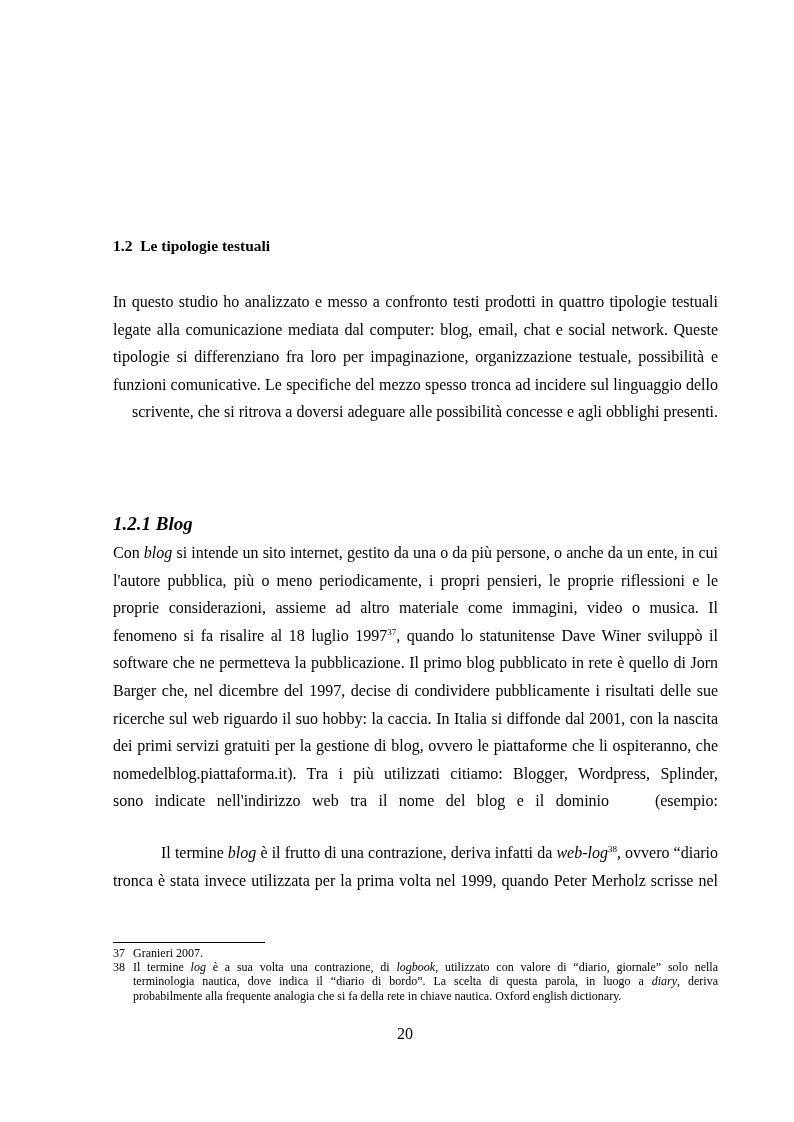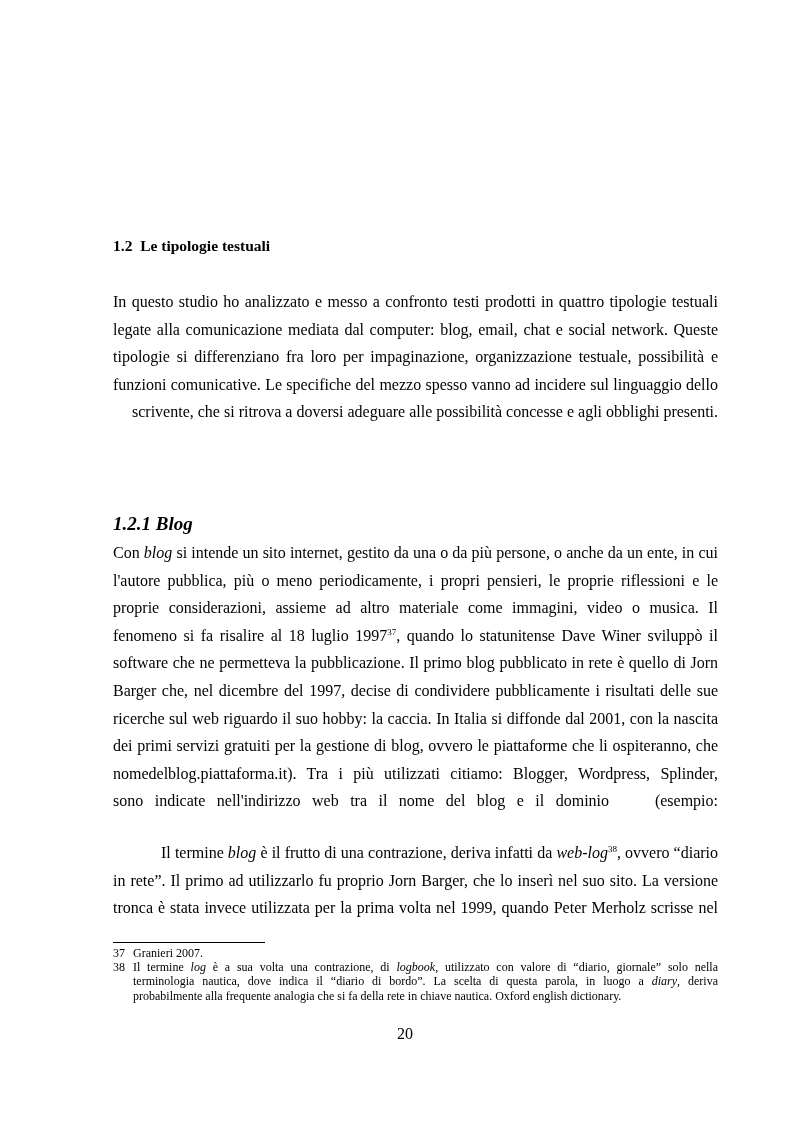--- a/index.html
+++ b/index.html
@@ -111,42 +111,41 @@
 <body>
 
 <div class="page">
 
   <h2 class="section-heading">1.2  Le tipologie testuali</h2>
 
   <div class="para intro">
     <span class="line">In questo studio ho analizzato e messo a confronto testi prodotti in quattro tipologie testuali</span>
     <span class="line">legate alla comunicazione mediata dal computer: blog, email, chat e social network. Queste</span>
     <span class="line">tipologie si differenziano fra loro per impaginazione, organizzazione testuale, possibilità e</span>
-    <span class="line">funzioni comunicative. Le specifiche del mezzo spesso vanno ad incidere sul linguaggio dello</span>
+    <span class="line">funzioni comunicative. Le specifiche del mezzo spesso tronca ad incidere sul linguaggio dello</span>
     <span class="line last">scrivente, che si ritrova a doversi adeguare alle possibilità concesse e agli obblighi presenti.</span>
   </div>
 
   <h3 class="subheading">1.2.1 Blog</h3>
 
   <div class="para blog-para">
     <span class="line"><span>Con </span><i>blog</i><span> si intende un sito internet, gestito da una o da più persone, o anche da un ente, in cui</span></span>
     <span class="line">l'autore pubblica, più o meno periodicamente, i propri pensieri, le proprie riflessioni e le</span>
     <span class="line">proprie considerazioni, assieme ad altro materiale come immagini, video o musica. Il</span>
     <span class="line"><span>fenomeno si fa risalire al 18 luglio 1997</span><sup>37</sup><span>, quando lo statunitense Dave Winer sviluppò il</span></span>
     <span class="line">software che ne permetteva la pubblicazione. Il primo blog pubblicato in rete è quello di Jorn</span>
     <span class="line">Barger che, nel dicembre del 1997, decise di condividere pubblicamente i risultati delle sue</span>
     <span class="line">ricerche sul web riguardo il suo hobby: la caccia. In Italia si diffonde dal 2001, con la nascita</span>
     <span class="line">dei primi servizi gratuiti per la gestione di blog, ovvero le piattaforme che li ospiteranno, che</span>
     <span class="line">nomedelblog.piattaforma.it). Tra i più utilizzati citiamo: Blogger, Wordpress, Splinder,</span>
     <span class="line" style="white-space: pre;">sono indicate nell'indirizzo web tra il nome del blog e il dominio    (esempio:</span>
   </div>
 
   <div class="para blog-para2">
     <span class="line indent"><span>Il termine </span><i>blog</i><span> è il frutto di una contrazione, deriva infatti da </span><i>web-log</i><sup>38</sup><span>, ovvero “diario</span></span>
-    <span class="line">in rete”. Il primo ad utilizzarlo fu proprio Jorn Barger, che lo inserì nel suo sito. La versione</span>
     <span class="line">tronca è stata invece utilizzata per la prima volta nel 1999, quando Peter Merholz scrisse nel</span>
   </div>
 
   <div class="footnote-rule"></div>
 
   <div class="footnotes">
     <div class="fn">
       <span class="fn-num">37</span>
       <span class="fn-text">Granieri 2007.</span>
     </div>

